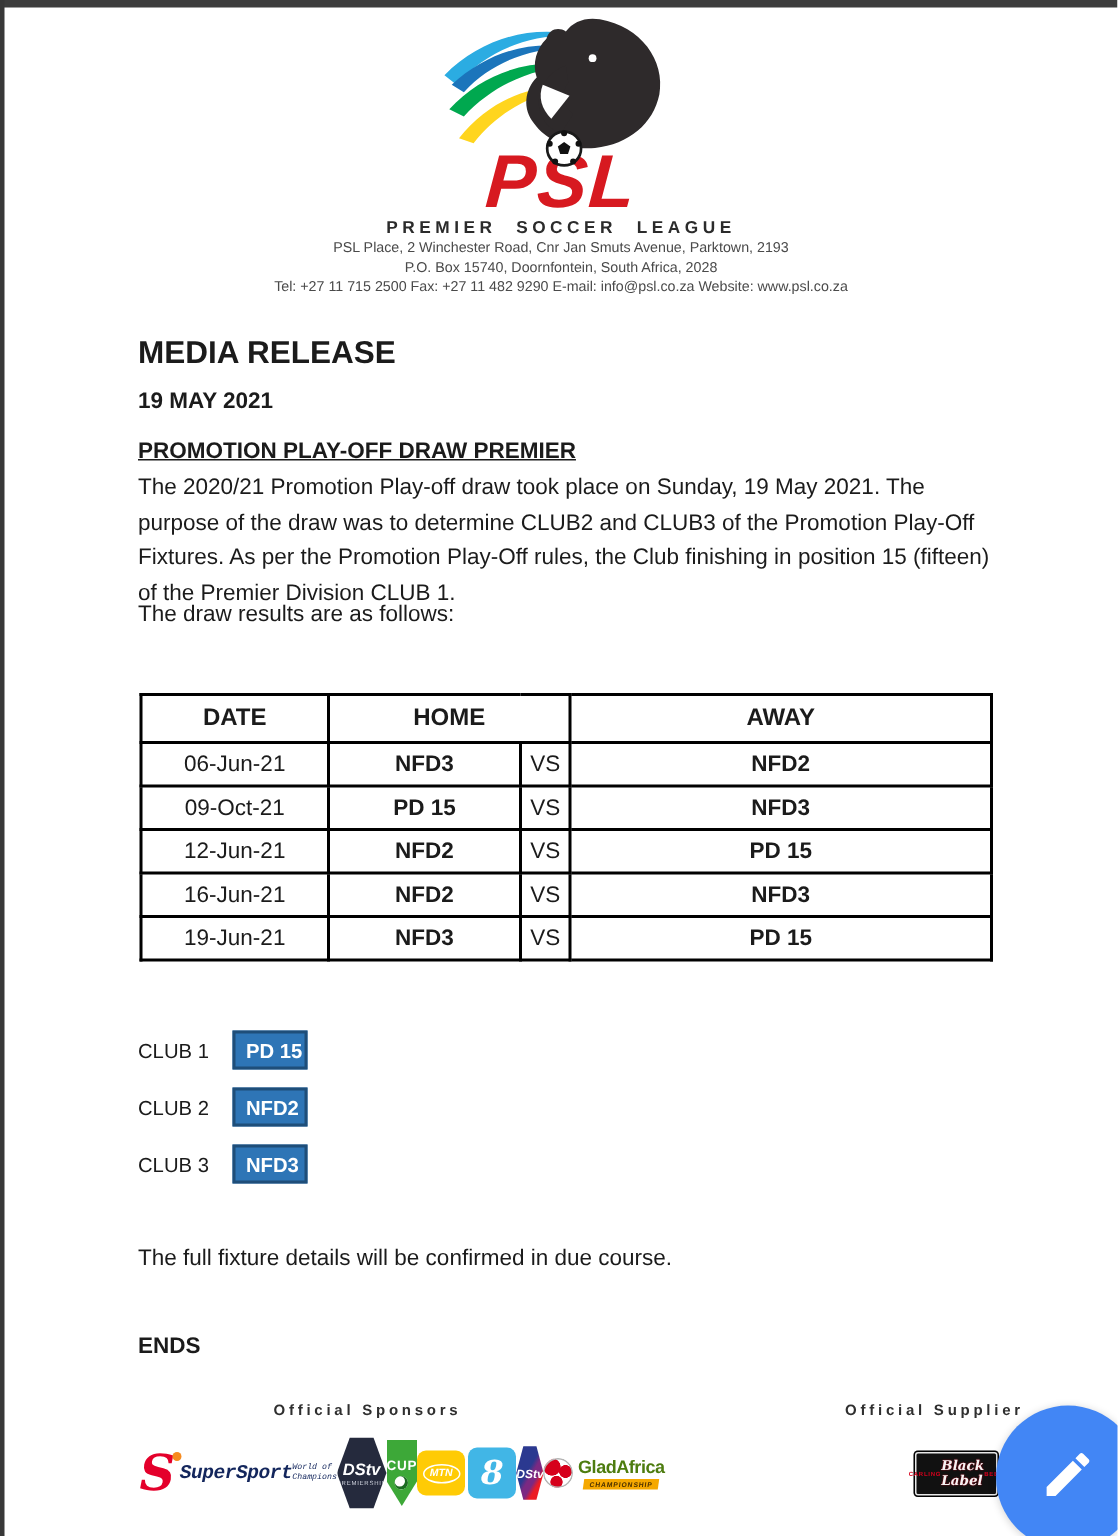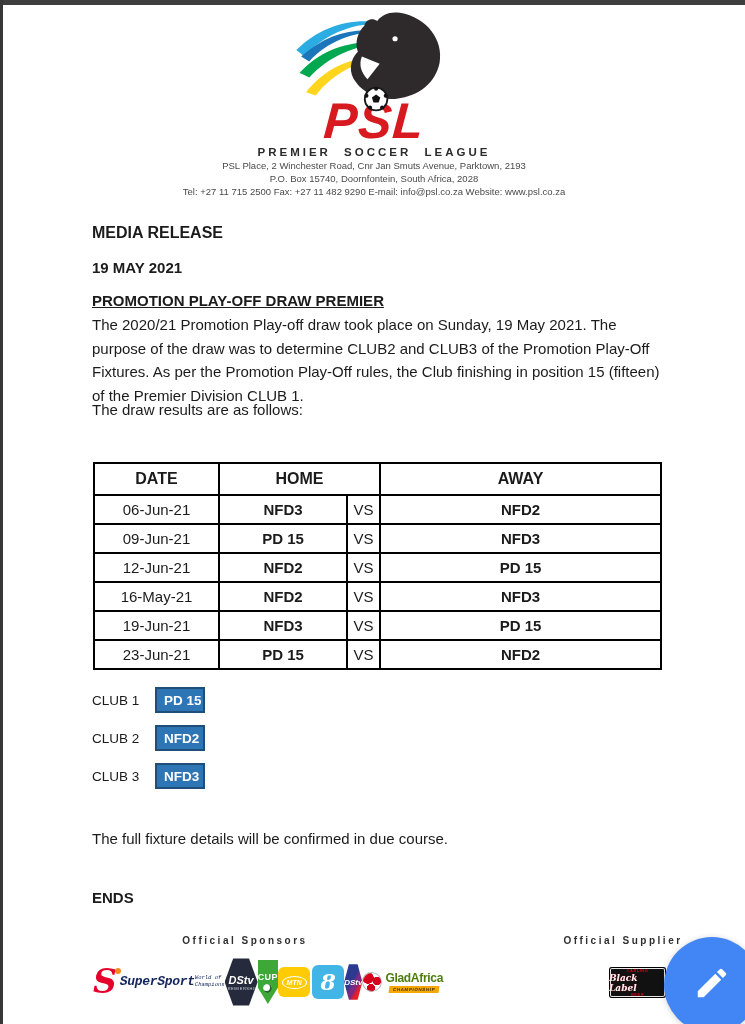--- a/index.html
+++ b/index.html
@@ -14,21 +14,21 @@
   .lion-wrap { display:flex; justify-content:center; }
   .psl-wordmark { position:relative; display:inline-block; margin-top:-14px;
     font-style:italic; font-weight:800; font-size:50px; letter-spacing:1px;
     color:#D71920; line-height:1; transform:skewX(-4deg); }
   .psl-ball { position:absolute; left:50%; top:55%; transform:translate(-46%,-50%); }
   .org-name { margin-top:0; font-size:11.5px; font-weight:700; letter-spacing:3px; word-spacing:7px; color:#2b2b2b; }
   .addr { font-size:9.5px; color:#4a4a4a; line-height:11px; margin-top:2px; }
 
   
   .doc { position:absolute; left:92px; width:572px; }
-  .kicker   { top:224px; font-size:16px; font-weight:700; }
+  .kicker   { top:224px; font-size:21px; font-weight:700; }
   .rel-date { top:259px; font-size:15px; font-weight:700; }
   .doc-title{ top:292px; font-size:15px; font-weight:700; text-decoration:underline; }
   .para     { top:313px; font-size:15px; line-height:23.5px; }
   .intro    { top:401px; font-size:15px; }
   .closing  { top:830px; font-size:15px; }
   .ends     { top:889px; font-size:15px; font-weight:700; }
 
   
   table.fixtures { position:absolute; left:93px; top:462px; width:567px;
     border-collapse:collapse; table-layout:fixed; }
@@ -98,21 +98,21 @@
       radial-gradient(circle at 75% 45%, #D6001C 0 22%, transparent 24%),
       radial-gradient(circle at 45% 80%, #D6001C 0 20%, transparent 22%),
       #fff;
     box-shadow:inset 0 0 0 1px #b3b3b3; }
   .glad-col { display:flex; flex-direction:column; align-items:center; }
   .glad-name { font-weight:700; font-size:12px; color:#4d7c0f; letter-spacing:-.3px; }
   .glad-banner { background:#F5A800; color:#4a3000; font-weight:700; font-size:4.5px;
     letter-spacing:.6px; padding:1px 4px; transform:skewX(-8deg); margin-top:1px; }
 
   .lg-blacklabel { position:absolute; left:609px; top:967px; width:57px; height:31px;
-    background:#111; border-radius:3px; display:flex; flex-direction:column;
+    background:#111; border-radius:3px; display:flex; 
     align-items:center; justify-content:center;
     box-shadow:inset 0 0 0 1px #000, inset 0 0 0 2px #e8e8e8; }
   .bl-tiny { color:#D6001C; font-size:4px; font-weight:700; letter-spacing:.5px; line-height:4px; }
   .bl-script { font-family:"DejaVu Serif", serif; font-style:italic; font-weight:700;
     color:#f3f3f3; font-size:9px; line-height:10px; text-shadow:0 0 1px #D6001C; }
 
   
   .fab { position:absolute; left:664px; top:937px; width:96px; height:96px; border-radius:50%;
     background:#4286F5; display:flex; align-items:center; justify-content:center;
     box-shadow:0 1px 6px rgba(0,0,0,.18); cursor:pointer; }
@@ -178,48 +178,42 @@
     </tr>
   </thead>
   <tbody>
     <tr>
       <td>06-Jun-21</td>
       <td class="c-home">NFD3</td>
       <td class="c-vs">VS</td>
       <td class="c-away">NFD2</td>
     </tr>
     <tr>
-      <td>09-Jun-21</td>
+      <td>09-Oct-21</td>
       <td class="c-home">PD 15</td>
       <td class="c-vs">VS</td>
       <td class="c-away">NFD3</td>
     </tr>
     <tr>
       <td>12-Jun-21</td>
       <td class="c-home">NFD2</td>
       <td class="c-vs">VS</td>
       <td class="c-away">PD 15</td>
     </tr>
     <tr>
-      <td>16-May-21</td>
+      <td>16-Jun-21</td>
       <td class="c-home">NFD2</td>
       <td class="c-vs">VS</td>
       <td class="c-away">NFD3</td>
     </tr>
     <tr>
       <td>19-Jun-21</td>
       <td class="c-home">NFD3</td>
       <td class="c-vs">VS</td>
       <td class="c-away">PD 15</td>
-    </tr>
-    <tr>
-      <td>23-Jun-21</td>
-      <td class="c-home">PD 15</td>
-      <td class="c-vs">VS</td>
-      <td class="c-away">NFD2</td>
     </tr>
   </tbody>
 </table>
 
 <div class="club-row" style="top:687px;align-items:center;">
   <span class="club-label">CLUB 1</span>
   <span class="club-box">PD 15</span>
 </div>
 <div class="club-row" style="top:725px;">
   <span class="club-label">CLUB 2</span>

